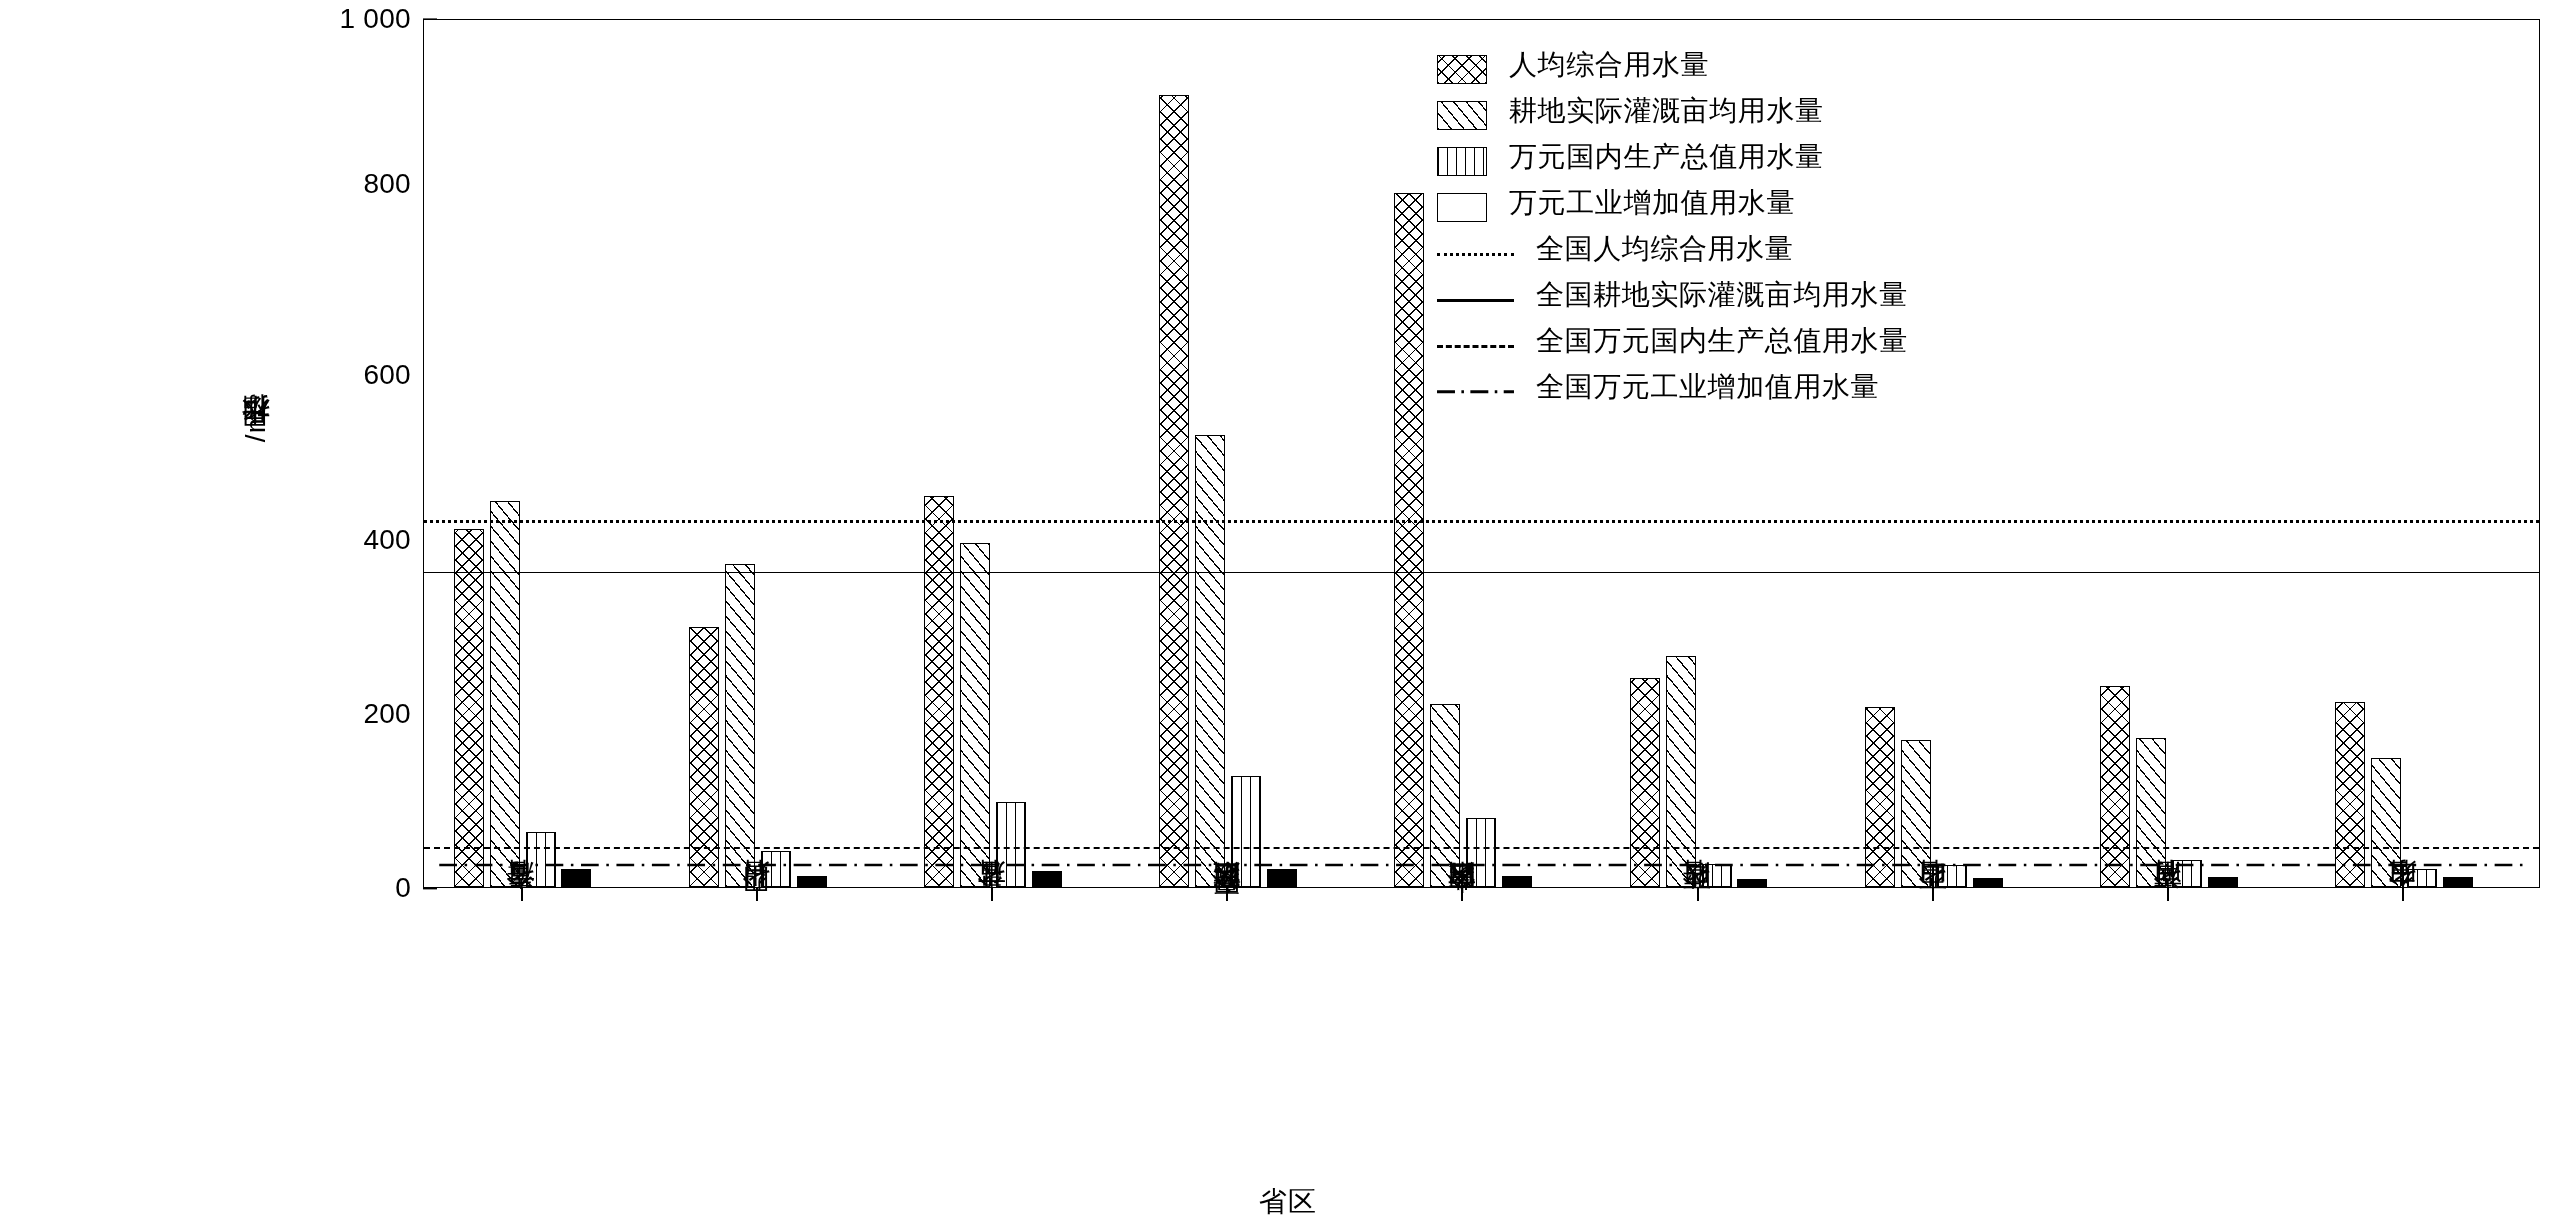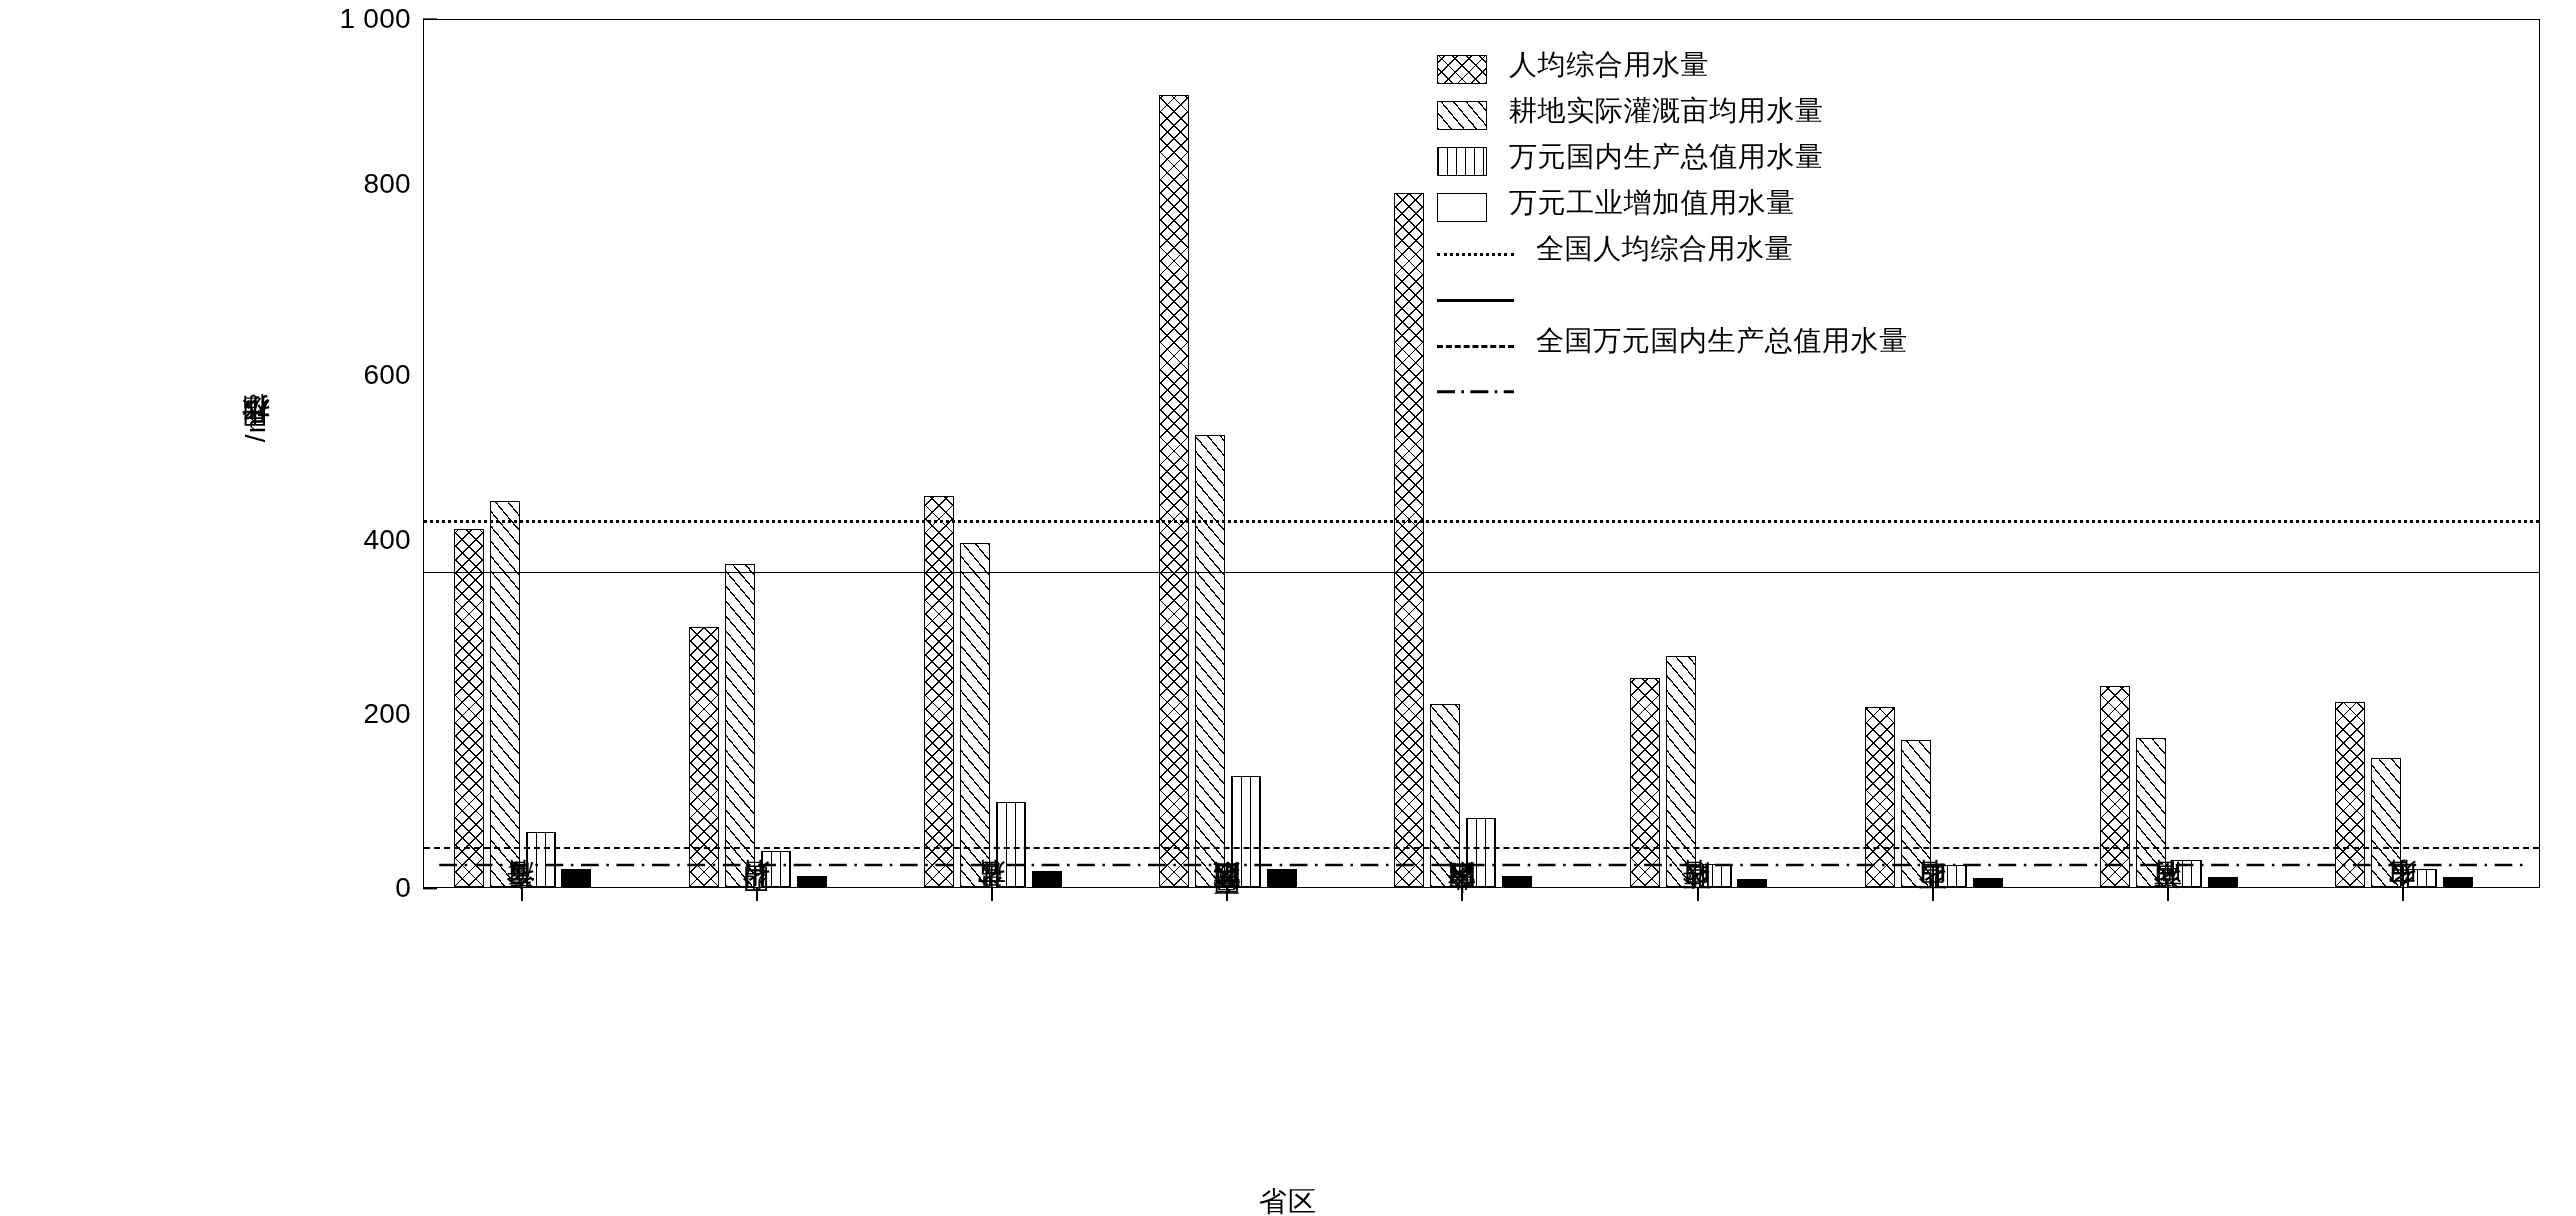--- a/index.html
+++ b/index.html
@@ -326,28 +326,30 @@
       <div class="legend-row">
         <div class="legend-line">
           <div class="ln ls-dotted" style="border-top-style: dotted; border-top-width: 3.8px;"></div>
         </div>
         <div class="legend-label">全国人均综合用水量</div>
       </div>
       <div class="legend-row">
         <div class="legend-line">
           <div class="ln ls-solid" style="border-top-style: solid; border-top-width: 3.2px;"></div>
         </div>
+        <div class="legend-label">全国耕地实际灌溉亩均用水量</div>
       </div>
       <div class="legend-row">
         <div class="legend-line">
           <div class="ln ls-dashed" style="border-top-style: dashed; border-top-width: 3.8px;"></div>
         </div>
         <div class="legend-label">全国万元国内生产总值用水量</div>
       </div>
       <div class="legend-row">
         <div class="legend-line"><svg width="77" height="29.5" viewBox="0 0 120 46">
             <line x1="0" y1="23" x2="120" y2="23" stroke="#000" stroke-width="5" stroke-dasharray="28 10 4 10"></line>
           </svg></div>
+        <div class="legend-label">全国万元工业增加值用水量</div>
       </div>
     </div>
 
 </div>
 
 
 </body></html>

